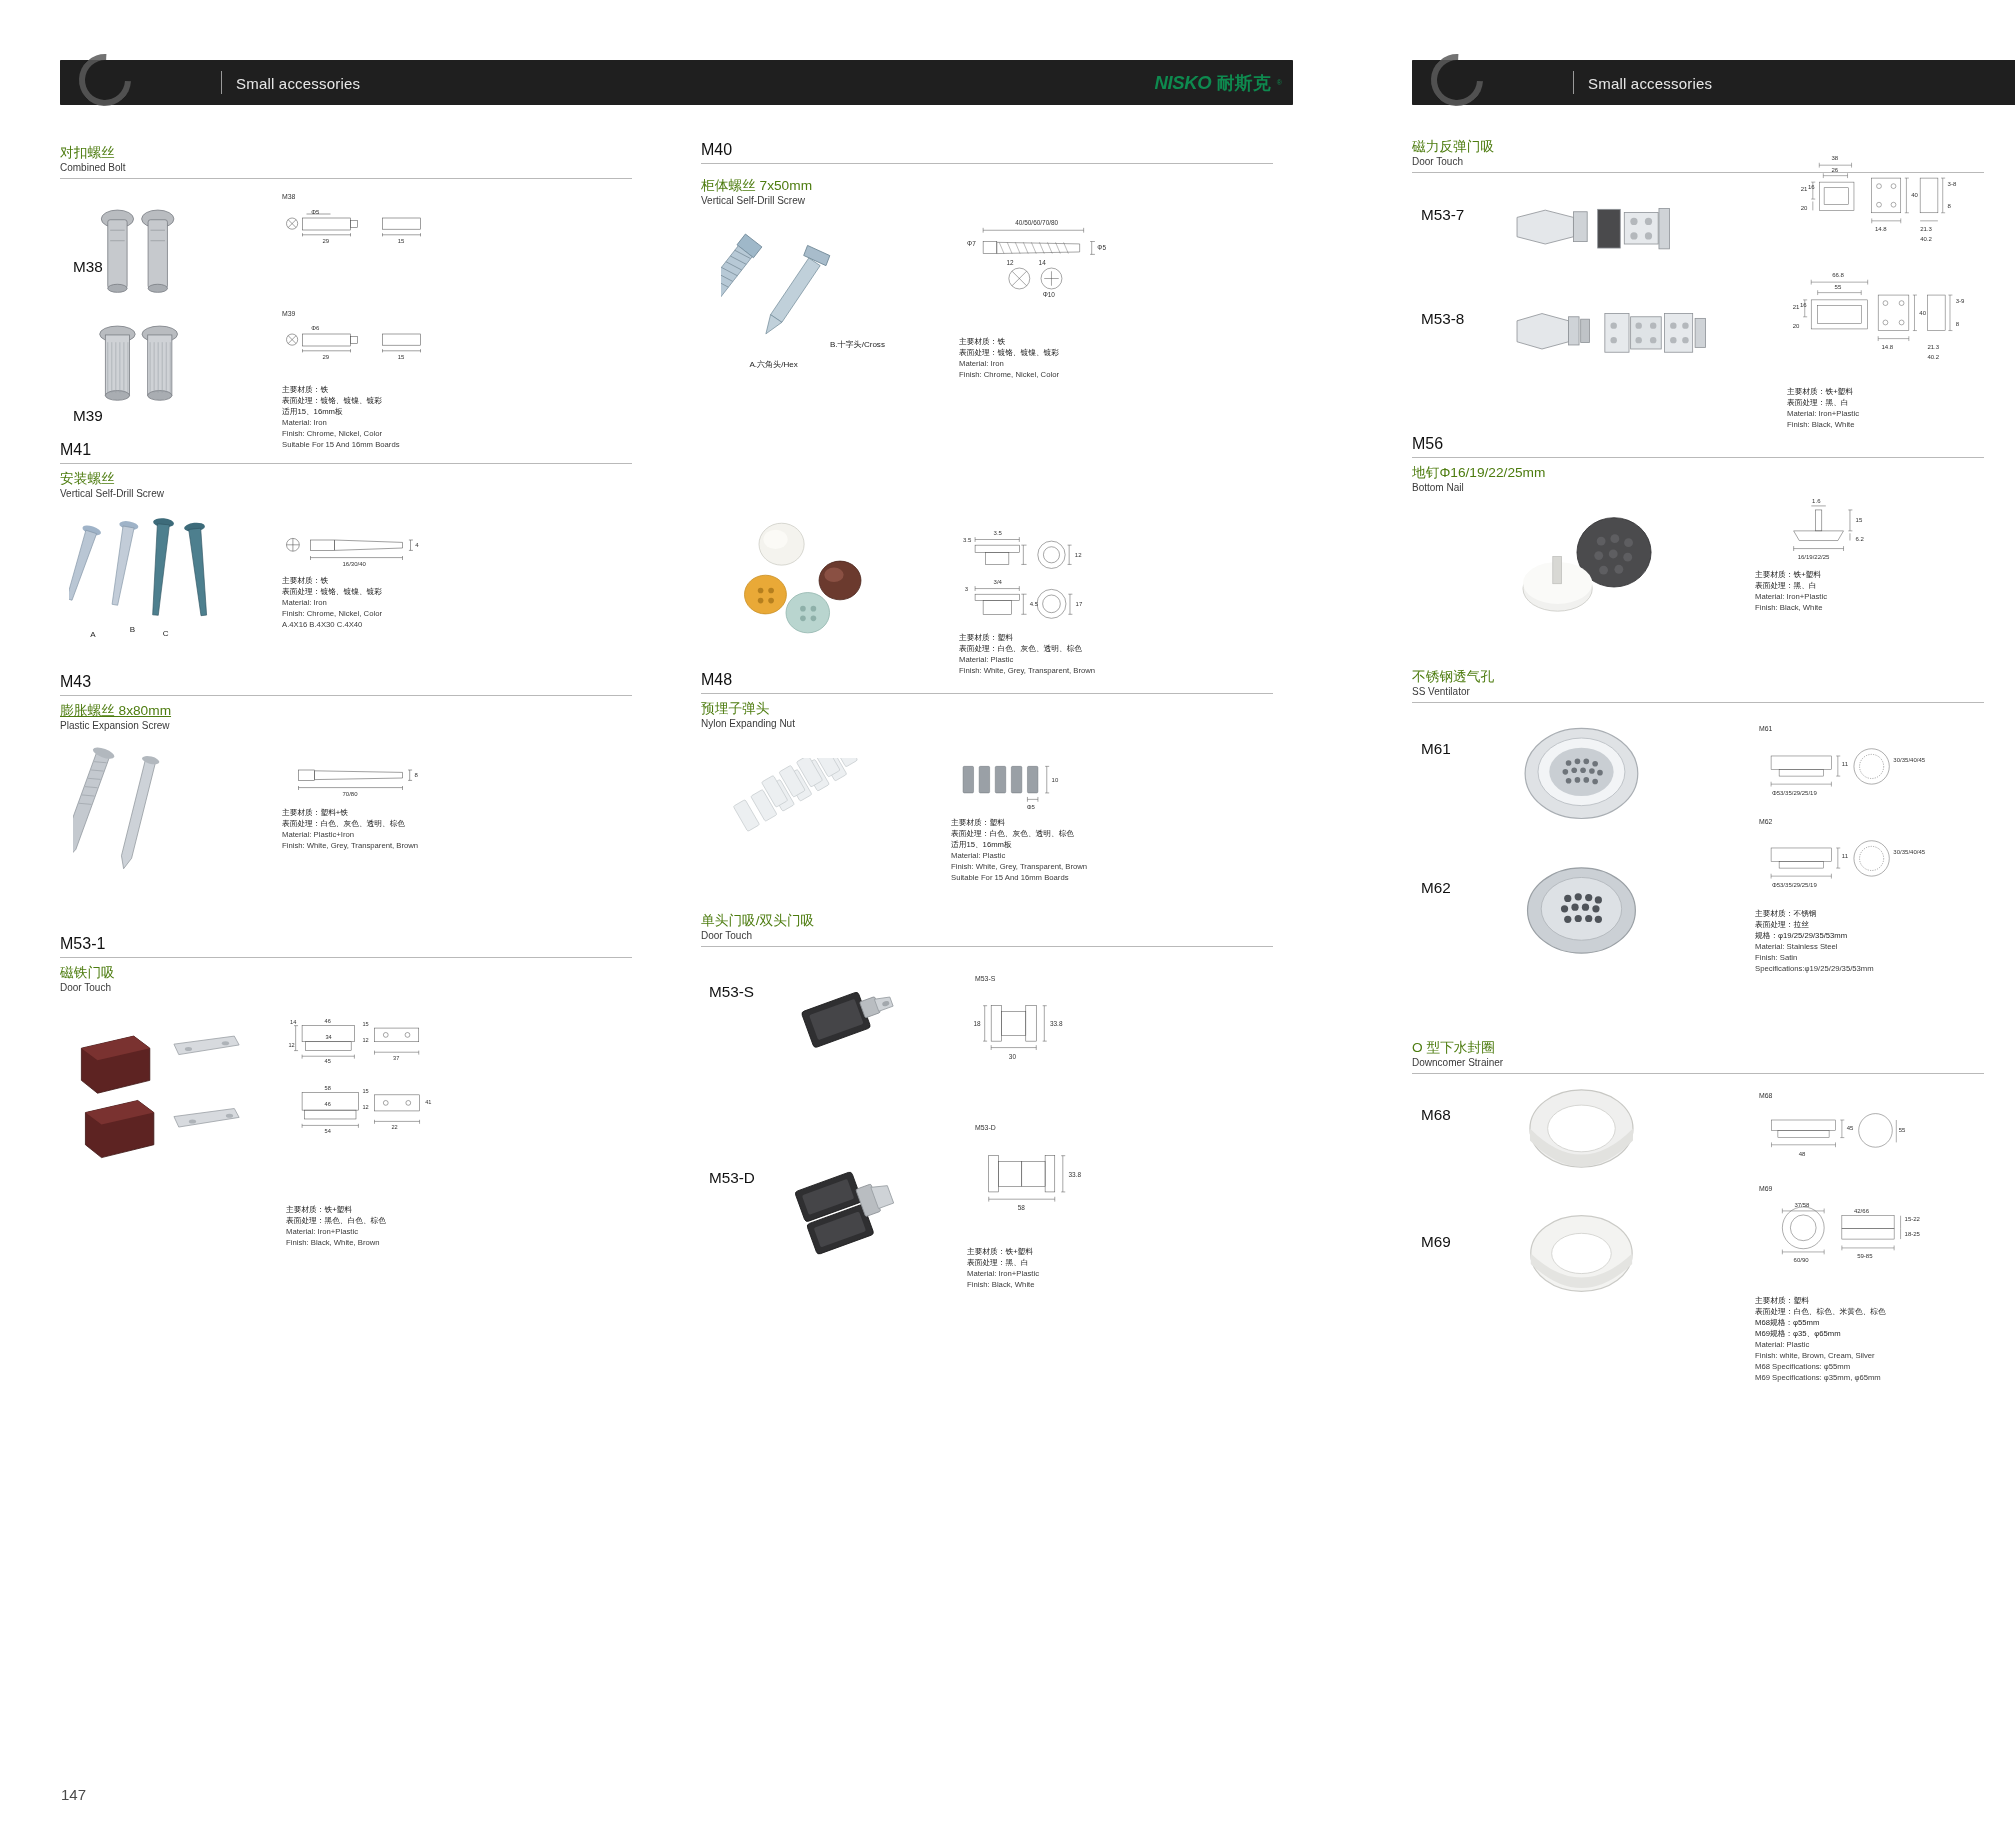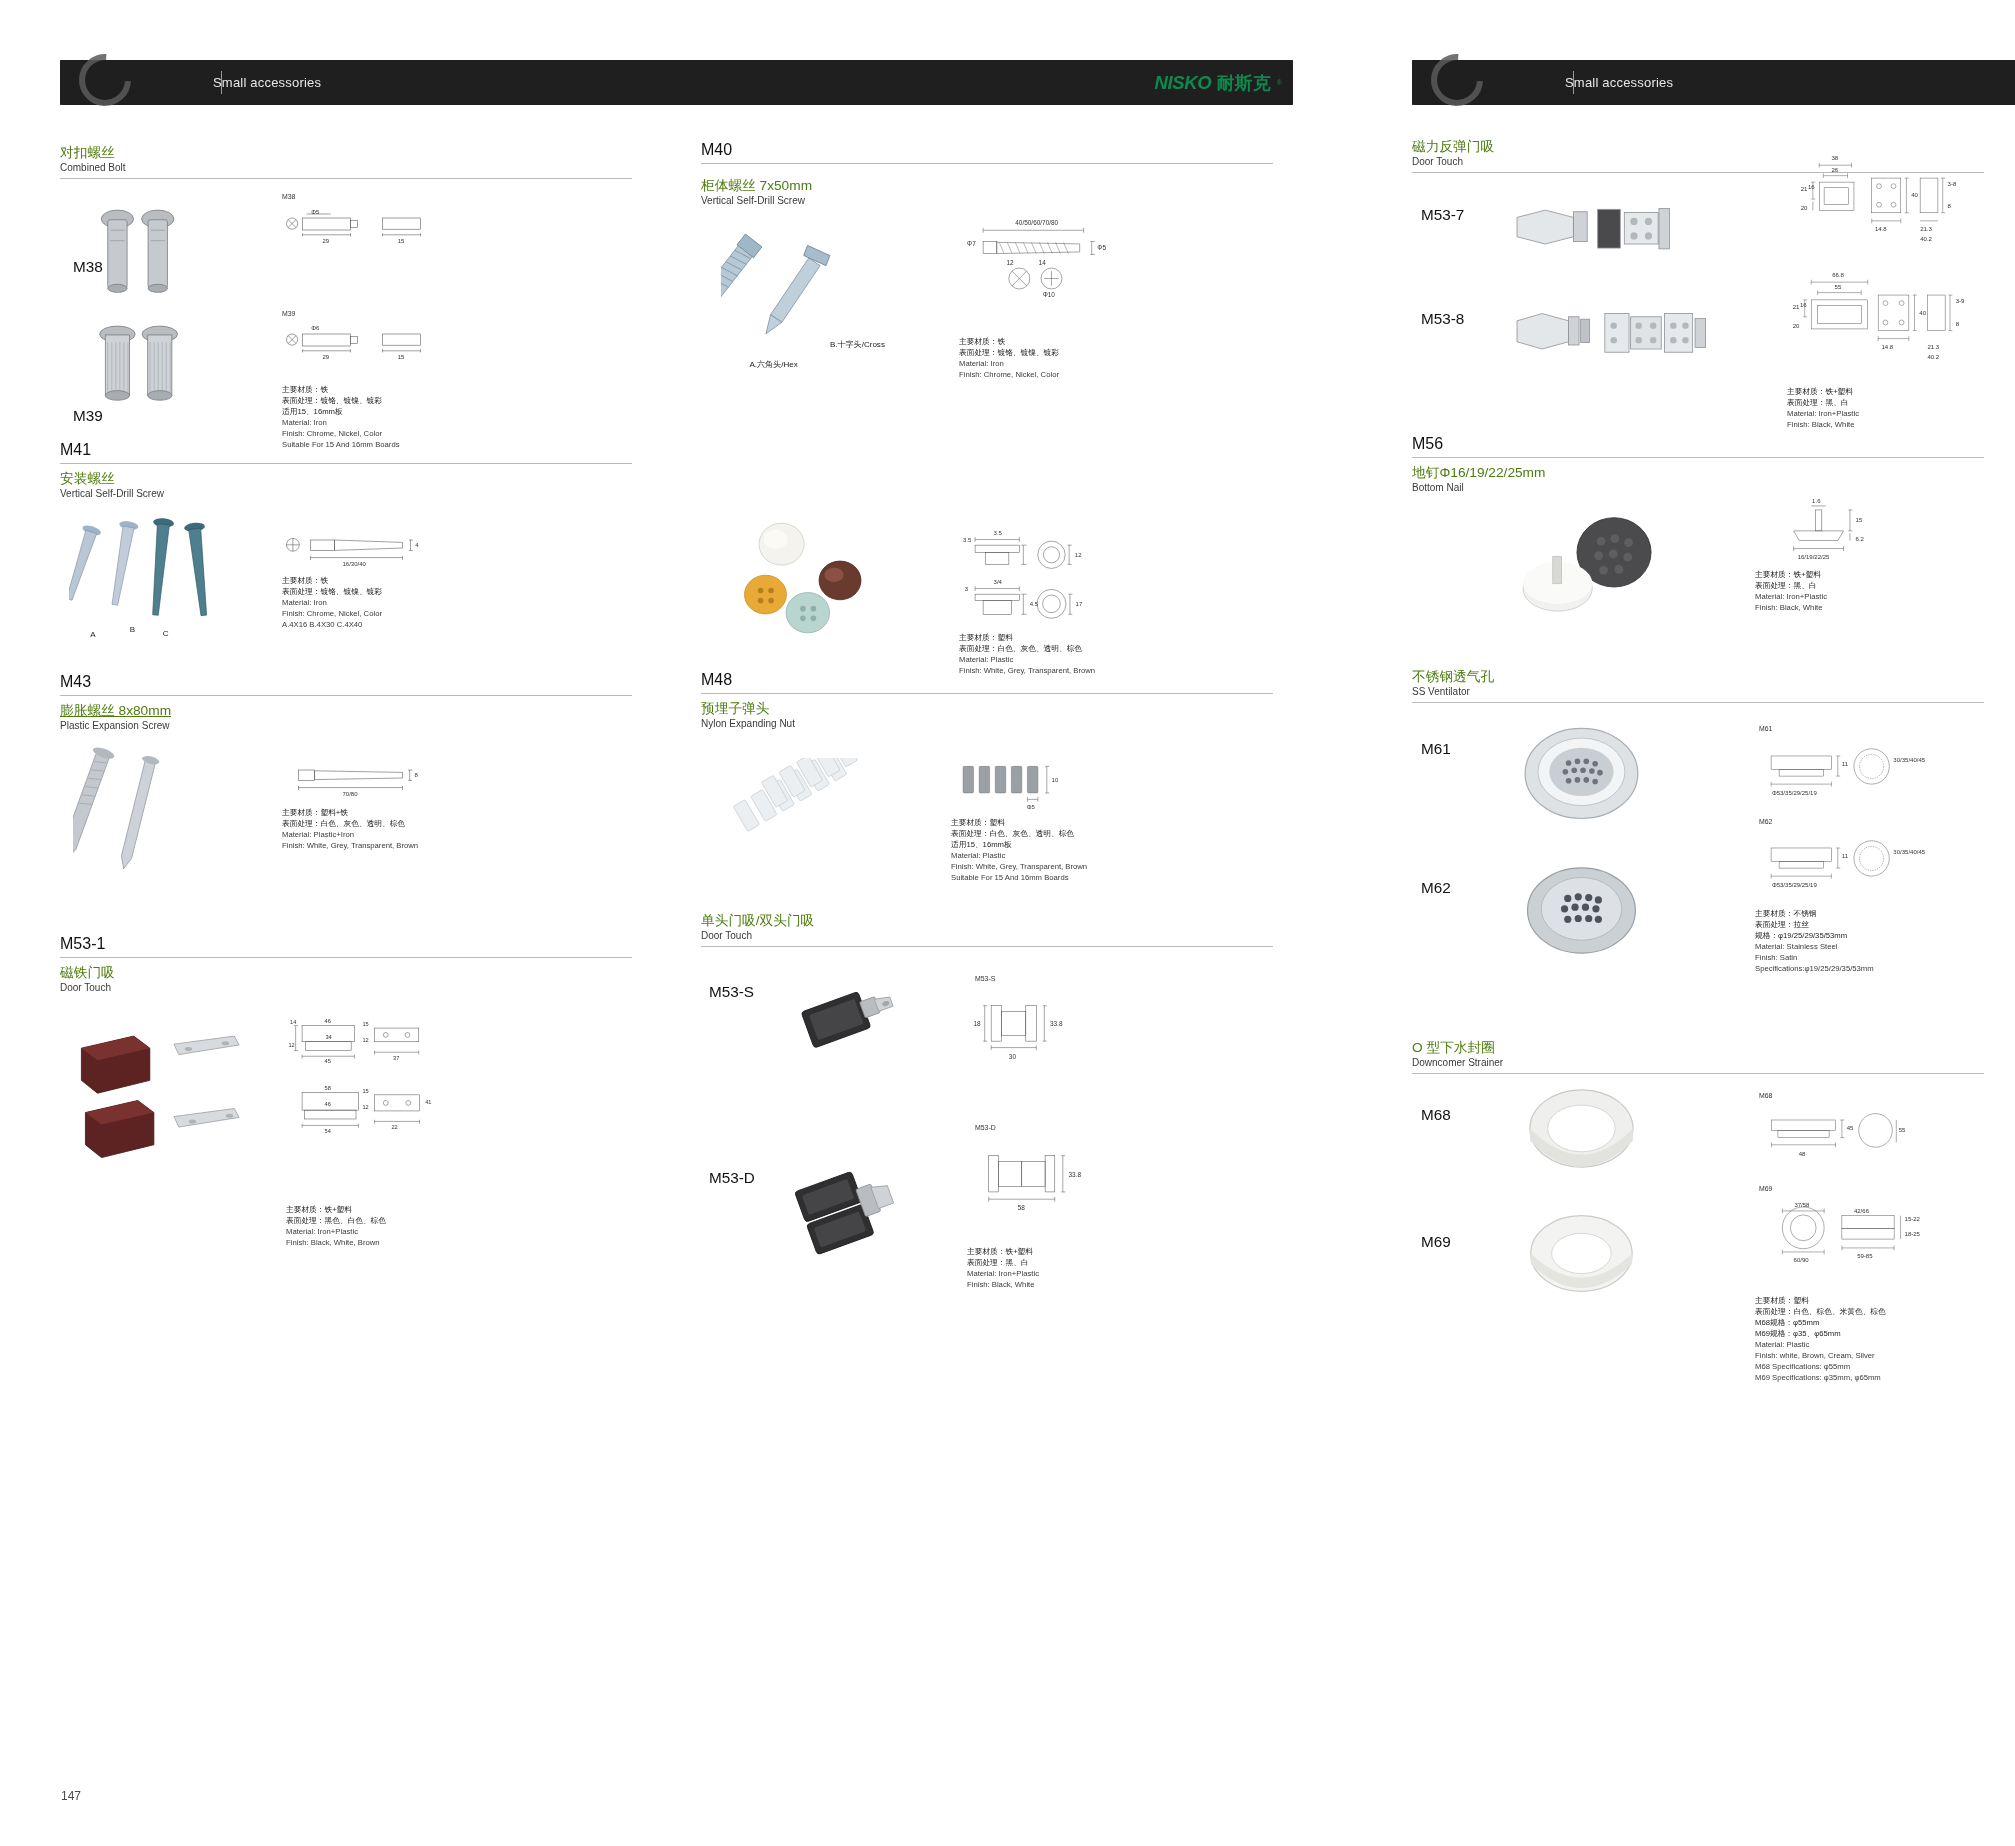--- a/index.html
+++ b/index.html
@@ -63,23 +63,23 @@
     margin-top: 32px;
   }
   .hdr-div {
     position: absolute;
     left: 161px; top: 11px;
     width: 1.2px; height: 22.6px;
     background: #9a9a9a;
   }
   .hdr-en {
     position: absolute;
-    left: 153px; top: 14.5px;
+    left: 176px; top: 14.5px;
     color: #e8e8e8;
-    font-size: 13px;
+    font-size: 15px;
     letter-spacing: 0.2px;
   }
   .logo {
     position: absolute;
     right: 11.3px; top: 10.5px;
     display: flex;
     align-items: center;
     gap: 5.6px;
   }
   .logo-nis {
@@ -135,21 +135,21 @@
     color: #333;
   }
 
   
   .art { position: absolute; }
   svg { display: block; }
 
   .pagenum {
     position: absolute;
     bottom: 44px;
-    font-size: 12px;
+    font-size: 15px;
     color: #4a4a4a;
   }
   .pagenum.l { left: 61px; }
 </style>
 </head>
 <body>
 
 <div class="page">
   <div class="gutter"></div>
 

